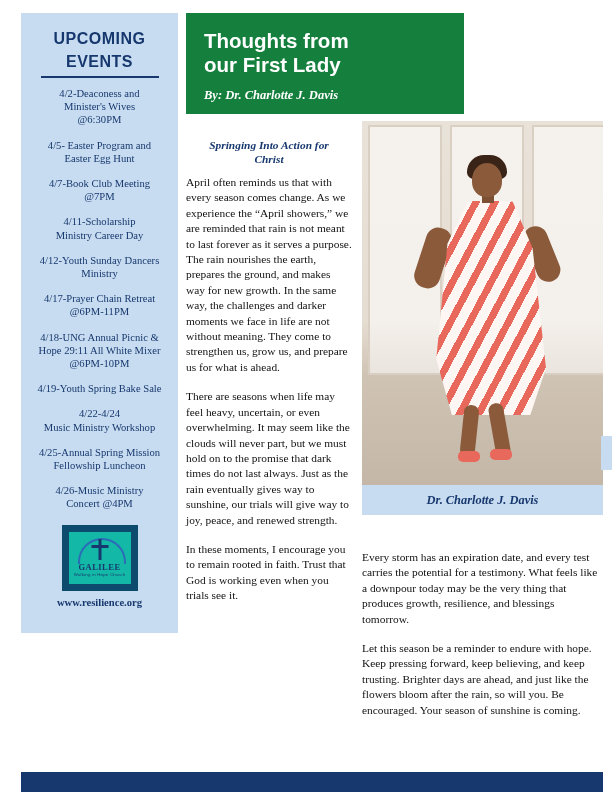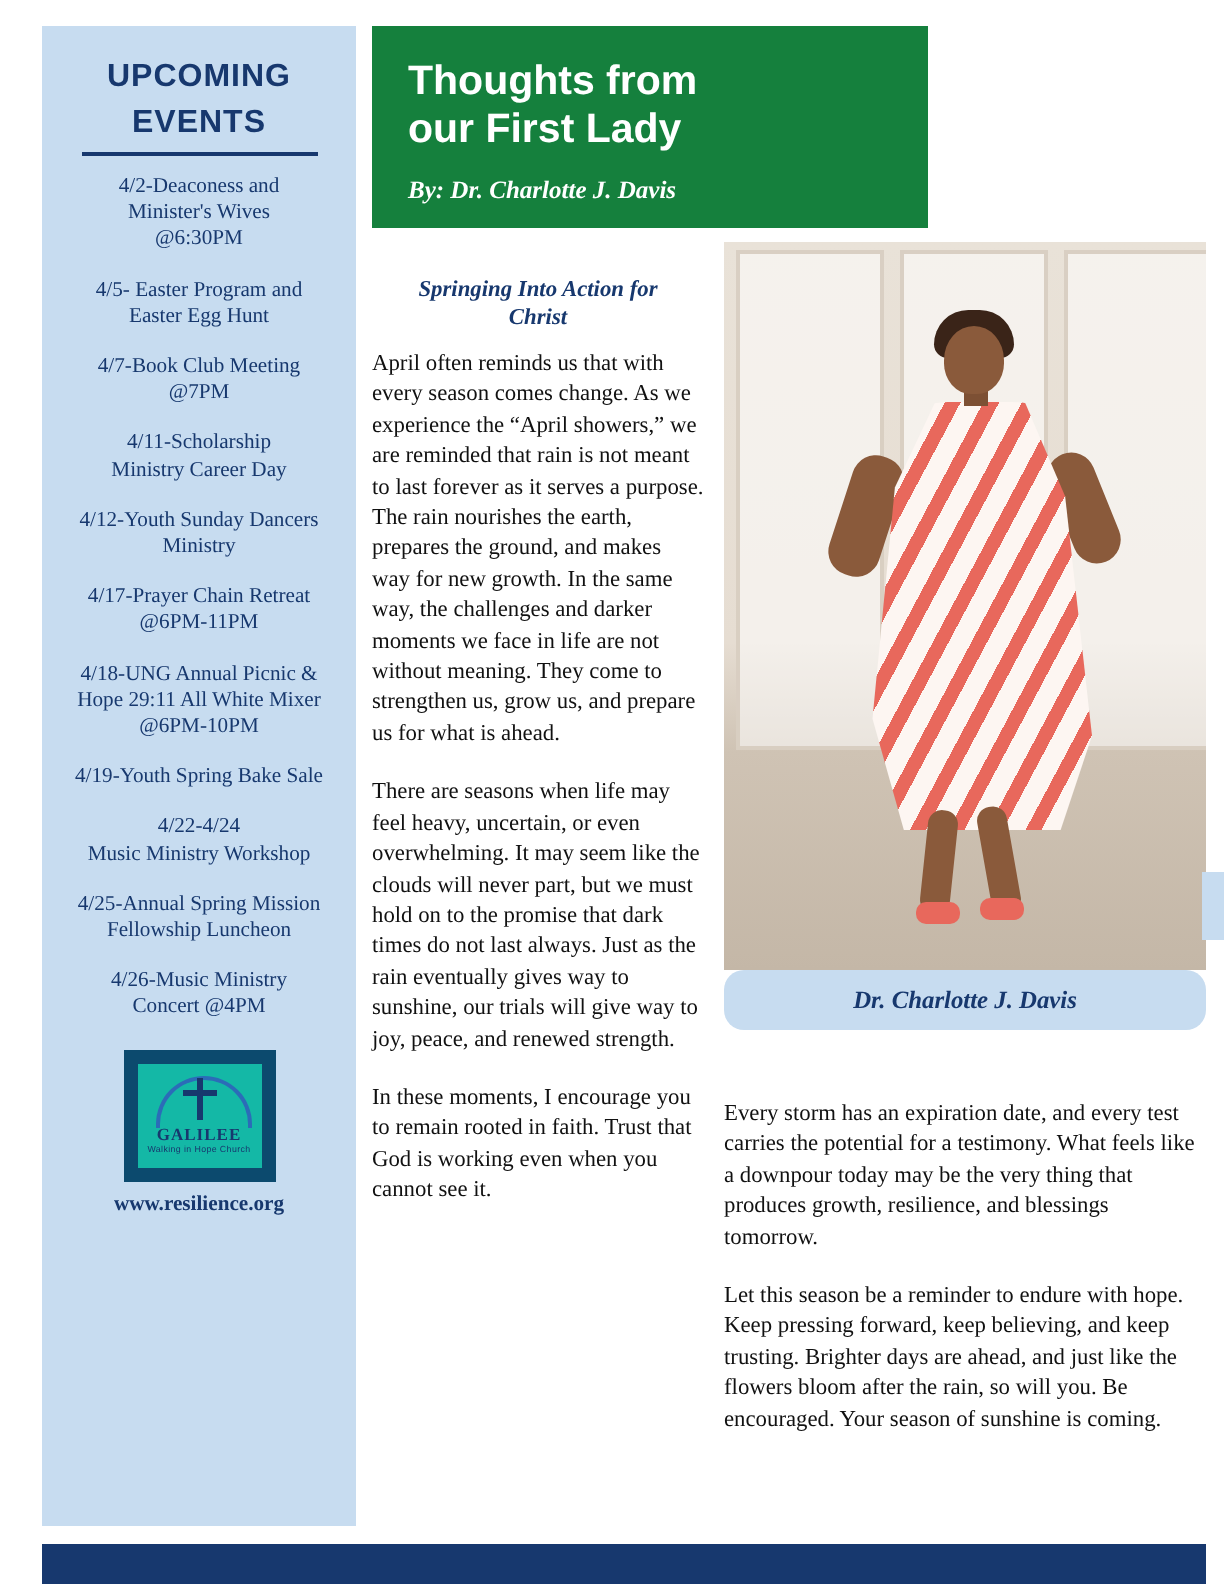--- a/index.html
+++ b/index.html
@@ -21,21 +21,21 @@
     width: 612px; height: 792px;
     background: #ffffff;
   }
 
   
   .sidebar {
     position: absolute;
     left: 21px;
     top: 13px;
     width: 157px;
-    height: 750px;
+    height: 620px;
     background: #c7dcf0;
     box-sizing: border-box;
     padding: 12px 6px 8px 6px;
     text-align: center;
   }
   .sidebar-title {
     font-family: "Liberation Sans", sans-serif;
     font-weight: bold;
     font-size: 16px;
     letter-spacing: 0.5px;
@@ -293,21 +293,20 @@
   .caption-bar {
     position: absolute;
     left: 362px;
     top: 485px;
     width: 241px;
     height: 30px;
     background: #c7dcf0;
     display: flex;
     align-items: center;
     justify-content: center;
-    border-radius: 10px;
   }
   .caption-text {
     font-family: "Liberation Serif", serif;
     font-weight: bold;
     font-style: italic;
     font-size: 12.4px;
     color: #17386e;
   }
 
   
@@ -396,21 +395,21 @@
     <div class="header-title">Thoughts from</div>
     <div class="header-title">our First Lady</div>
     <div class="header-by">By: Dr. Charlotte J. Davis</div>
   </div>
 
   <div class="article">
     <div class="article-heading" style="white-space:pre-line">Springing Into Action for
 Christ</div>
     <p>April often reminds us that with every season comes change. As we experience the “April showers,” we are reminded that rain is not meant to last forever as it serves a purpose. The rain nourishes the earth, prepares the ground, and makes way for new growth. In the same way, the challenges and darker moments we face in life are not without meaning. They come to strengthen us, grow us, and prepare us for what is ahead.</p>
     <p>There are seasons when life may feel heavy, uncertain, or even overwhelming. It may seem like the clouds will never part, but we must hold on to the promise that dark times do not last always. Just as the rain eventually gives way to sunshine, our trials will give way to joy, peace, and renewed strength.</p>
-    <p>In these moments, I encourage you to remain rooted in faith. Trust that God is working even when you cannot see it.</p>
+    <p>In these moments, I encourage you to remain rooted in faith. Trust that God is working even when you trials see it.</p>
   </div>
 
   <div class="photo">
     <div class="floor"></div>
     <div class="win w1"></div>
     <div class="win w2"></div>
     <div class="win w3"></div>
     <div class="figure">
       <div class="arm-l"></div>
       <div class="arm-r"></div>

